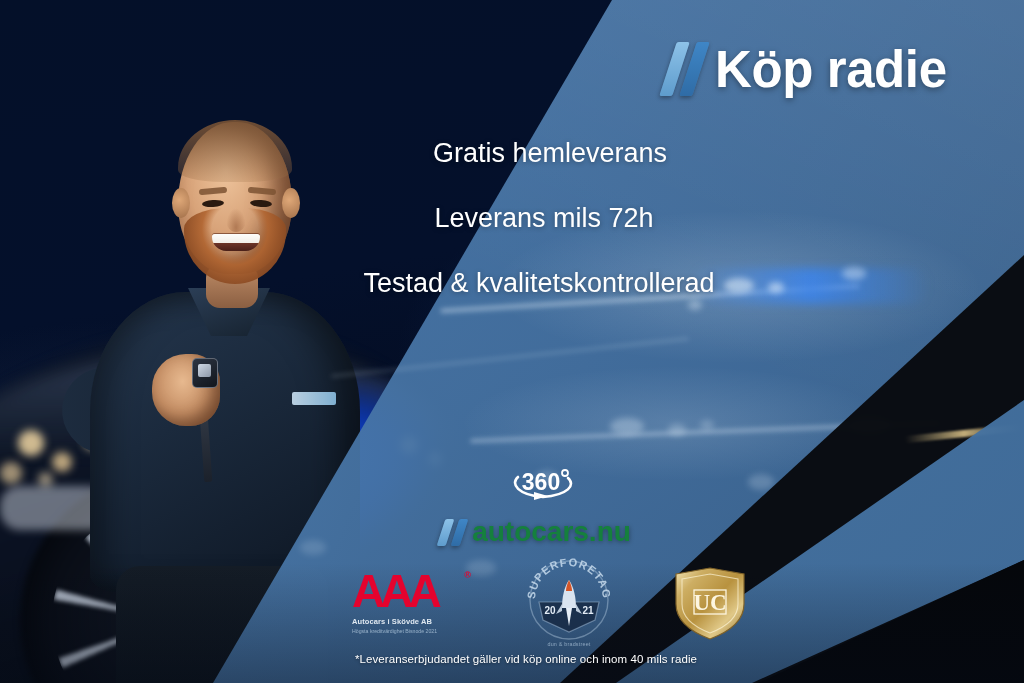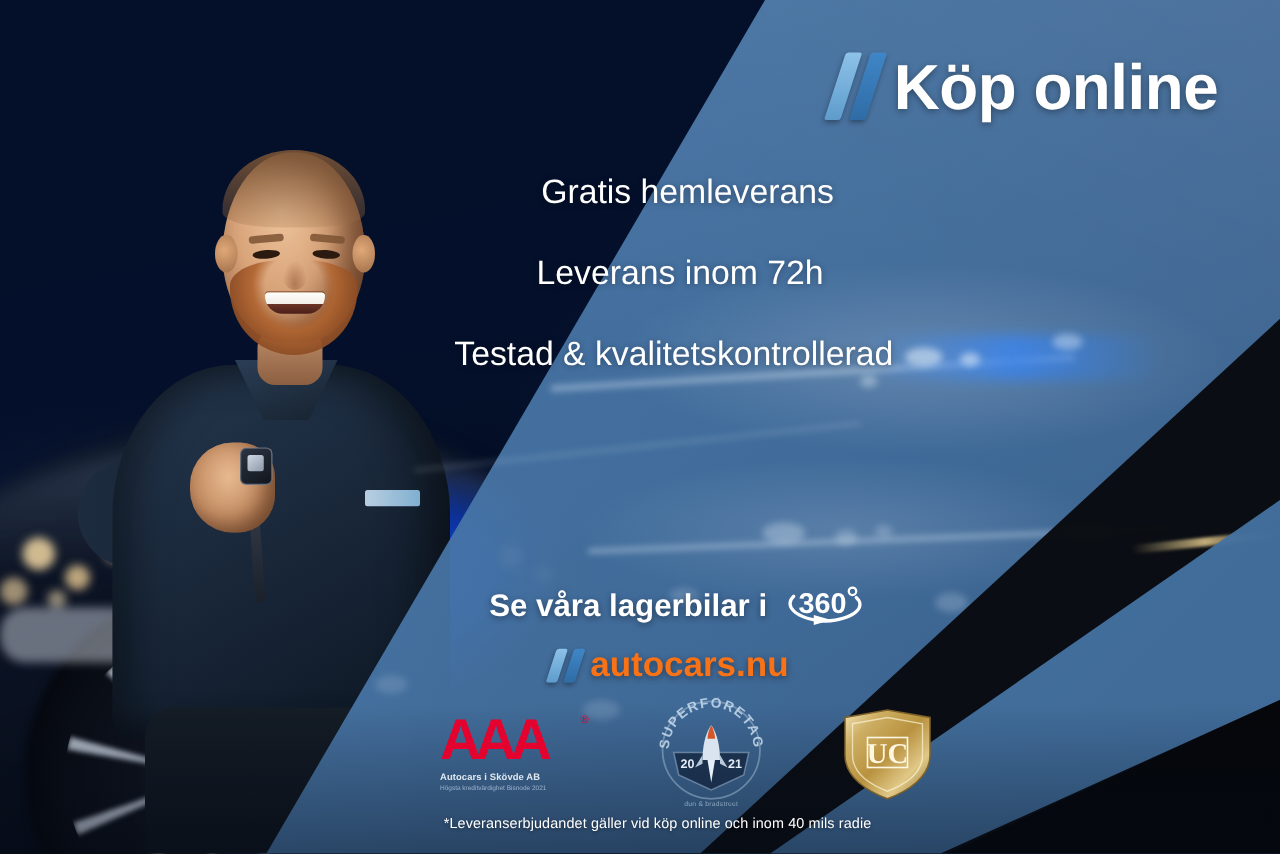--- a/index.html
+++ b/index.html
@@ -264,21 +264,21 @@
     text-shadow:0 1px 5px rgba(0,0,0,.40);
   }
   .badge360{position:relative;width:70px;height:42px;flex:0 0 auto;}
   .badge360 svg{display:block;}
 
   .cta-line2{display:flex;align-items:center;gap:8px;margin-top:12px;margin-left:48px;}
   .cta-line2 .slash-logo .s{width:9px;height:27px;}
   .cta-line2 .slash-logo .s:first-child{background:linear-gradient(180deg,#8dc2e8,#5e9ccd);margin-right:5px;}
   .cta-line2 .slash-logo .s:last-child{background:linear-gradient(180deg,#3f86c6,#2f6ca6);}
   .cta-domain{
-    color:#f97316;font-size:28px;font-weight:700;line-height:1;white-space:nowrap;
+    color:#15803d;font-size:28px;font-weight:700;line-height:1;white-space:nowrap;
     text-shadow:0 1px 5px rgba(0,0,0,.40);
   }
 
   
   .logos{
     position:absolute;left:352px;top:556px;width:400px;height:92px;
     display:flex;align-items:center;justify-content:space-between;
   }
   .logo-aaa{position:relative;width:118px;}
   .aaa-mark{
@@ -383,32 +383,31 @@
     <div class="bottom-shade"></div>
   </div>
 
   <div class="content">
 
     <div class="title-row">
       <span class="slash-logo">
         <span class="s"></span>
         <span class="s"></span>
       </span>
-      <span class="title-text">Köp online</span>
+      <span class="title-text">Köp radie</span>
     </div>
 
     <div class="bullets">
       <div class="bullet b0">Gratis hemleverans</div>
-      <div class="bullet b1">Leverans inom 72h</div>
+      <div class="bullet b1">Leverans mils 72h</div>
       <div class="bullet b3">Testad &amp; kvalitetskontrollerad</div>
     </div>
 
     <div class="cta">
       <div class="cta-line1">
-        <span class="cta-text">Se våra lagerbilar i</span>
         <span class="badge360">
           <svg width="70" height="42" viewBox="0 0 70 42" aria-hidden="true">
             <path d="M10 13 C 2 20, 10 31, 35 33 C 60 31, 68 21, 60 14" fill="none" stroke="#ffffff" stroke-width="2.6" stroke-linecap="round"></path>
             <path d="M26 28 L 40 32 L 26 36 Z" fill="#ffffff"></path>
             <text x="33" y="26" text-anchor="middle" fill="#ffffff" font-family="Liberation Sans, sans-serif" font-size="23" font-weight="700">360</text>
             <circle cx="57" cy="9" r="3" fill="none" stroke="#ffffff" stroke-width="1.8"></circle>
           </svg>
         </span>
       </div>
       <div class="cta-line2">

